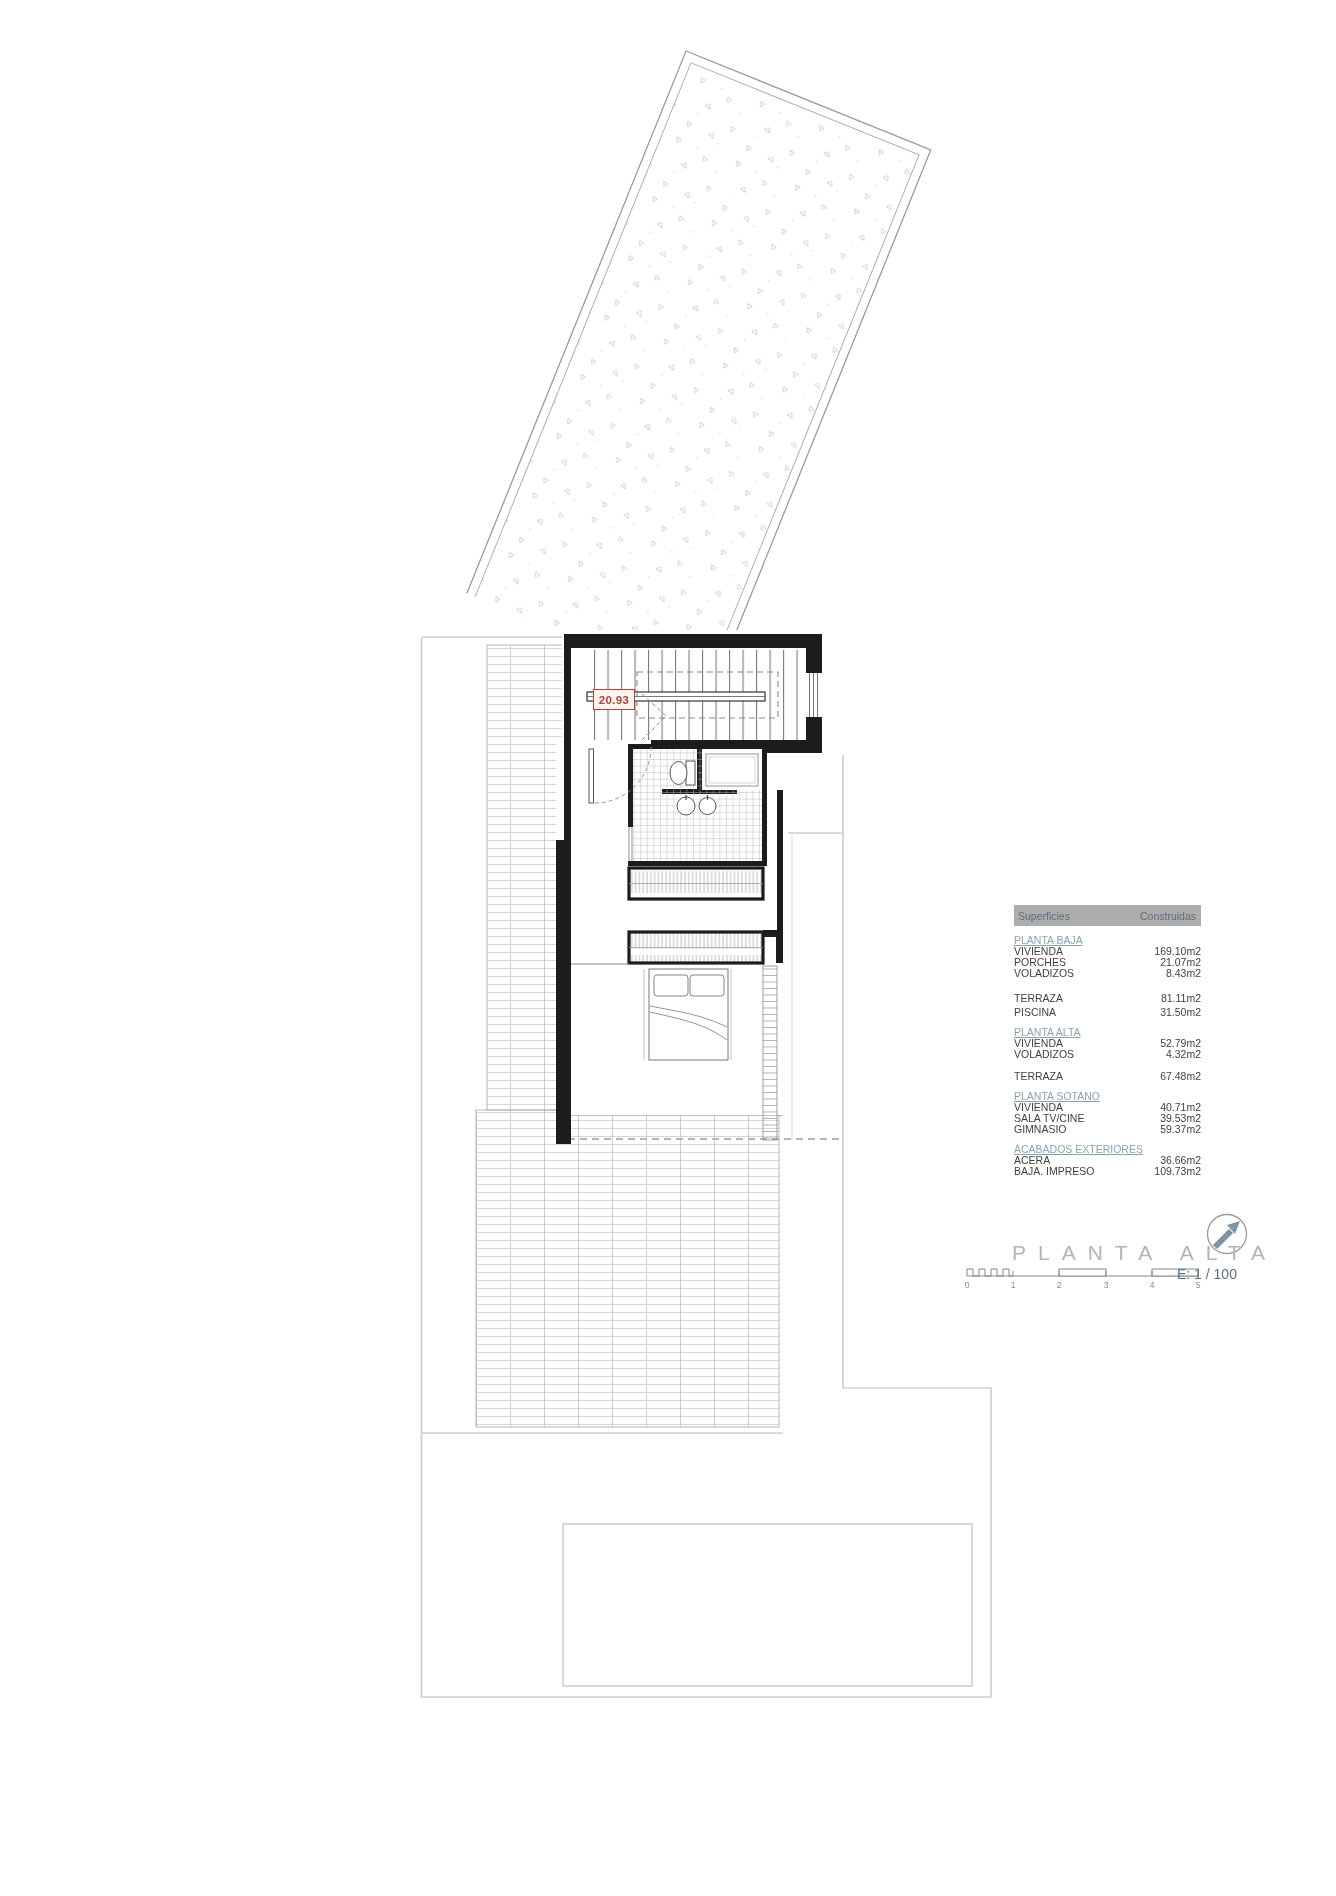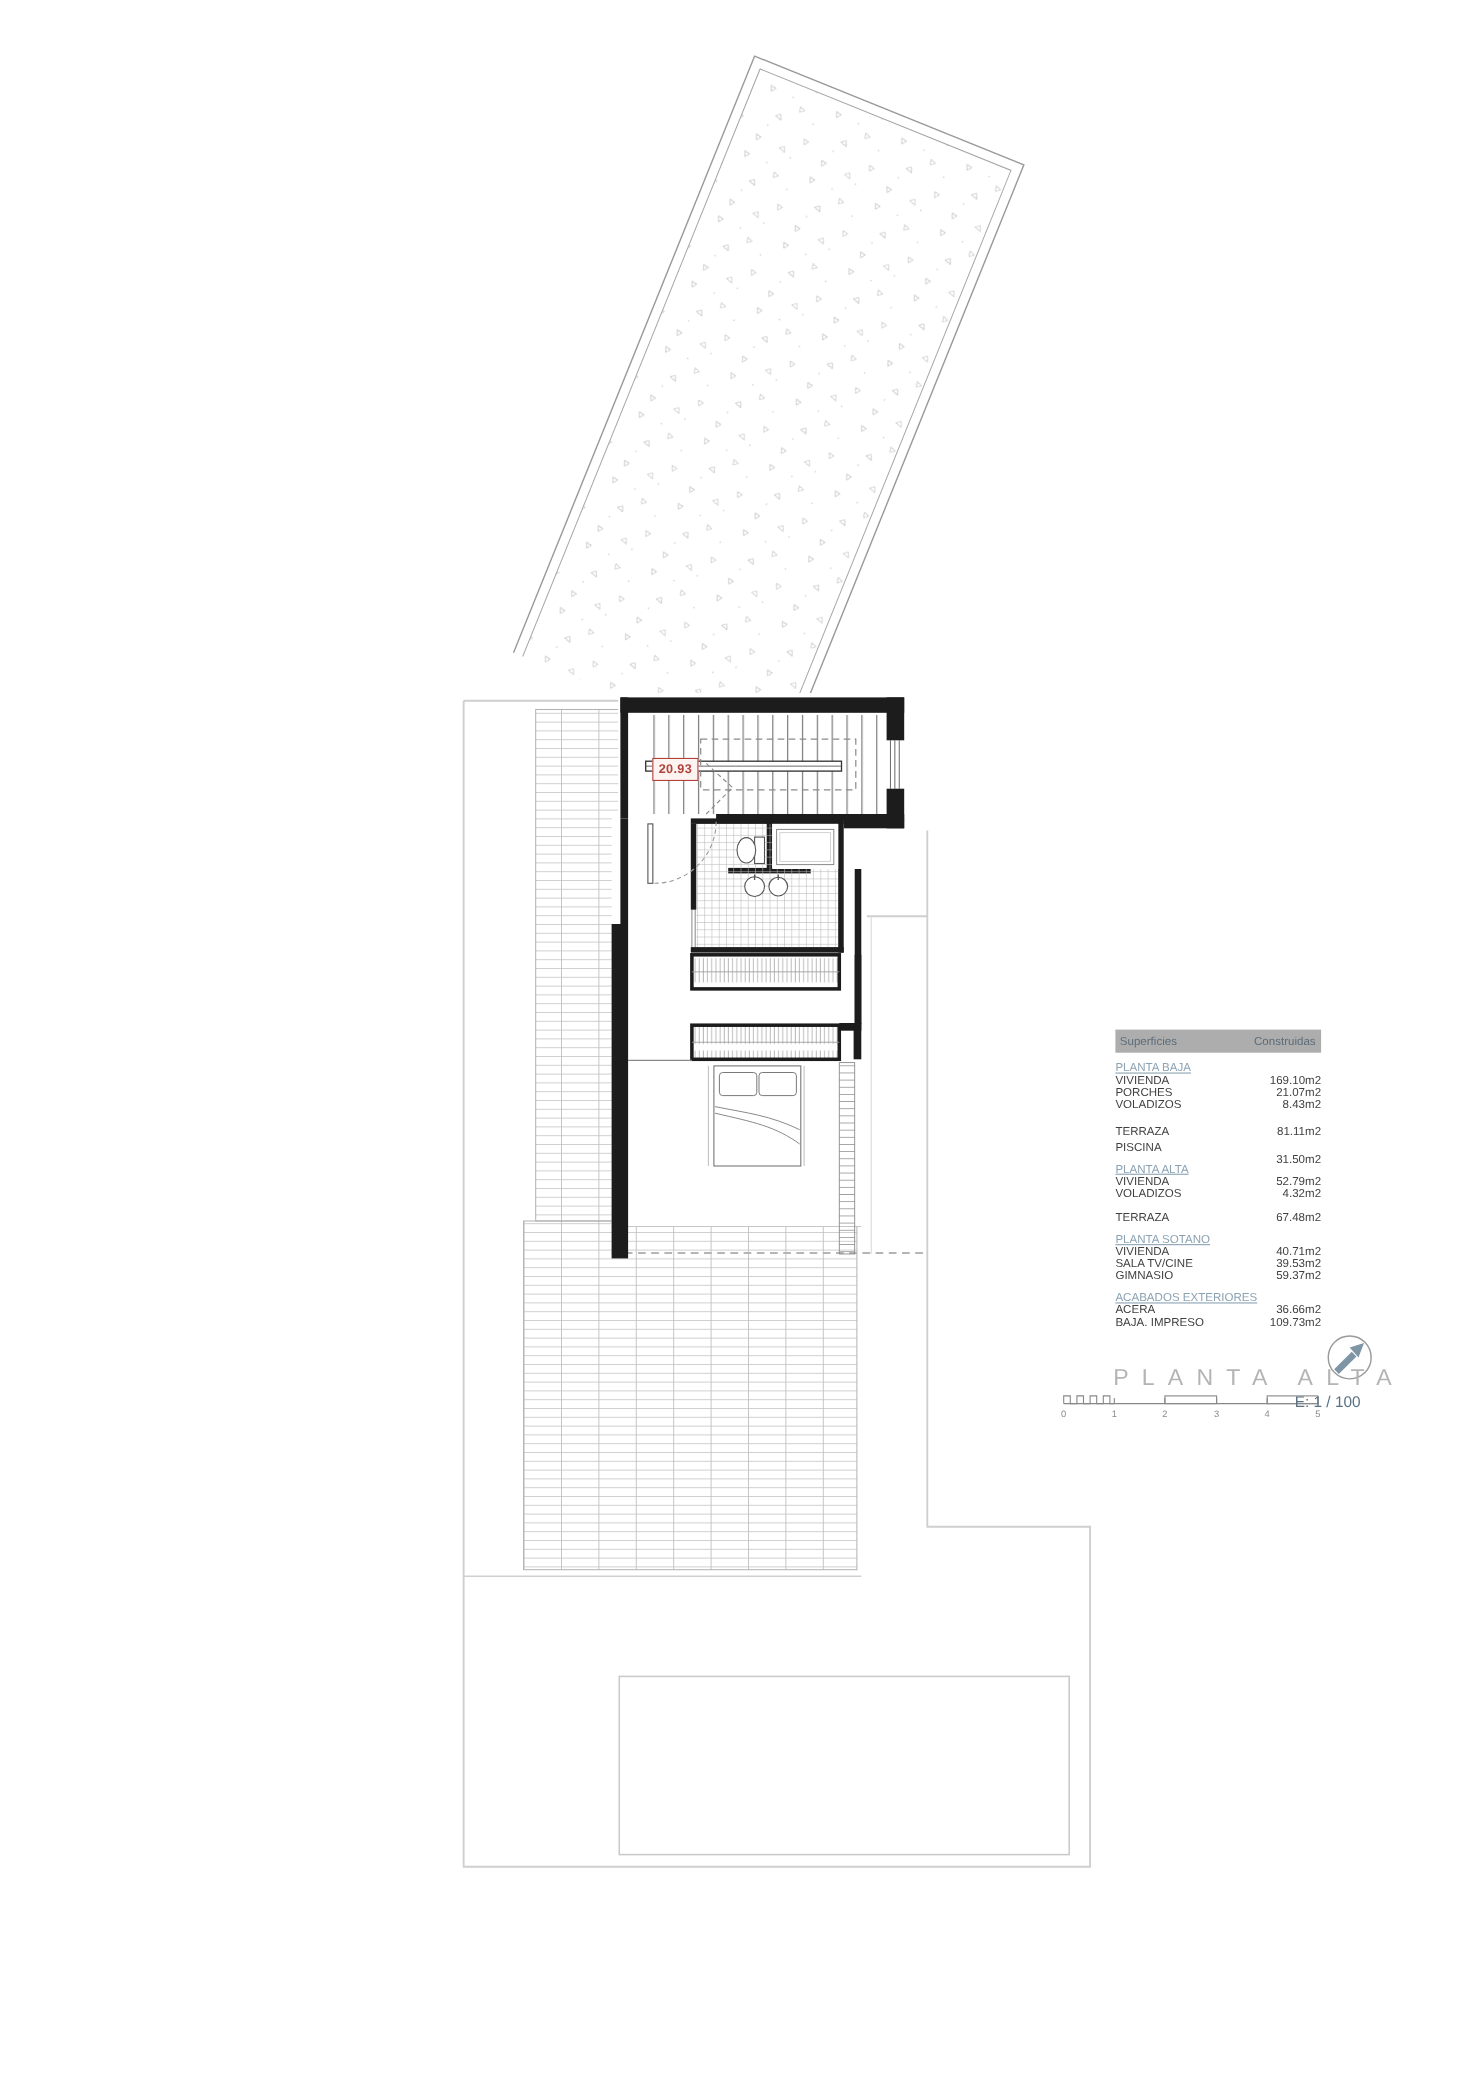--- a/index.html
+++ b/index.html
@@ -8,30 +8,30 @@
   #plan-svg{position:absolute;left:0;top:0;width:1336px;height:1896px;}
 
   
   .level-badge{position:absolute;left:593px;top:689px;width:40px;height:19px;
     border:1.6px solid #b0423a;background:#fdf4f2;color:#b0423a;font-size:11.5px;
     font-weight:bold;display:flex;align-items:center;justify-content:center;
     letter-spacing:.3px;}
 
   
   .surf-table{position:absolute;left:1014px;top:905px;width:187px;font-size:10.5px;
-    color:#3f3f3f;margin-top:31px;}
+    color:#3f3f3f;}
   .tbl-header{height:21px;background:#adadad;color:#5c6d7b;display:flex;
     align-items:center;justify-content:space-between;padding:0 5px 0 4px;
     box-sizing:border-box;font-size:10.5px;margin-bottom:8px;}
   .t-row{height:11px;line-height:11px;display:flex;justify-content:space-between;}
   .t-row.section{color:#8ba2b3;margin-top:9px;text-decoration:underline;}
   .t-row .val{text-align:right;}
   .gap-lg{margin-top:14px;}
   .gap-md{margin-top:11px;}
-  .gap-sm{margin-top:3px;flex-direction:column;}
+  .gap-sm{margin-top:3px;}
 
   
   .plan-title{position:absolute;left:1012px;top:1241px;font-size:21px;
     letter-spacing:12px;color:#b4b4b4;white-space:nowrap;}
   .scale-text{position:absolute;left:1177px;top:1266px;font-size:14px;color:#5a7183;}
   .scale-num{position:absolute;top:1280px;font-size:8.5px;color:#8a8a8a;width:10px;
     text-align:center;}
 </style>
 </head>
 <body>

